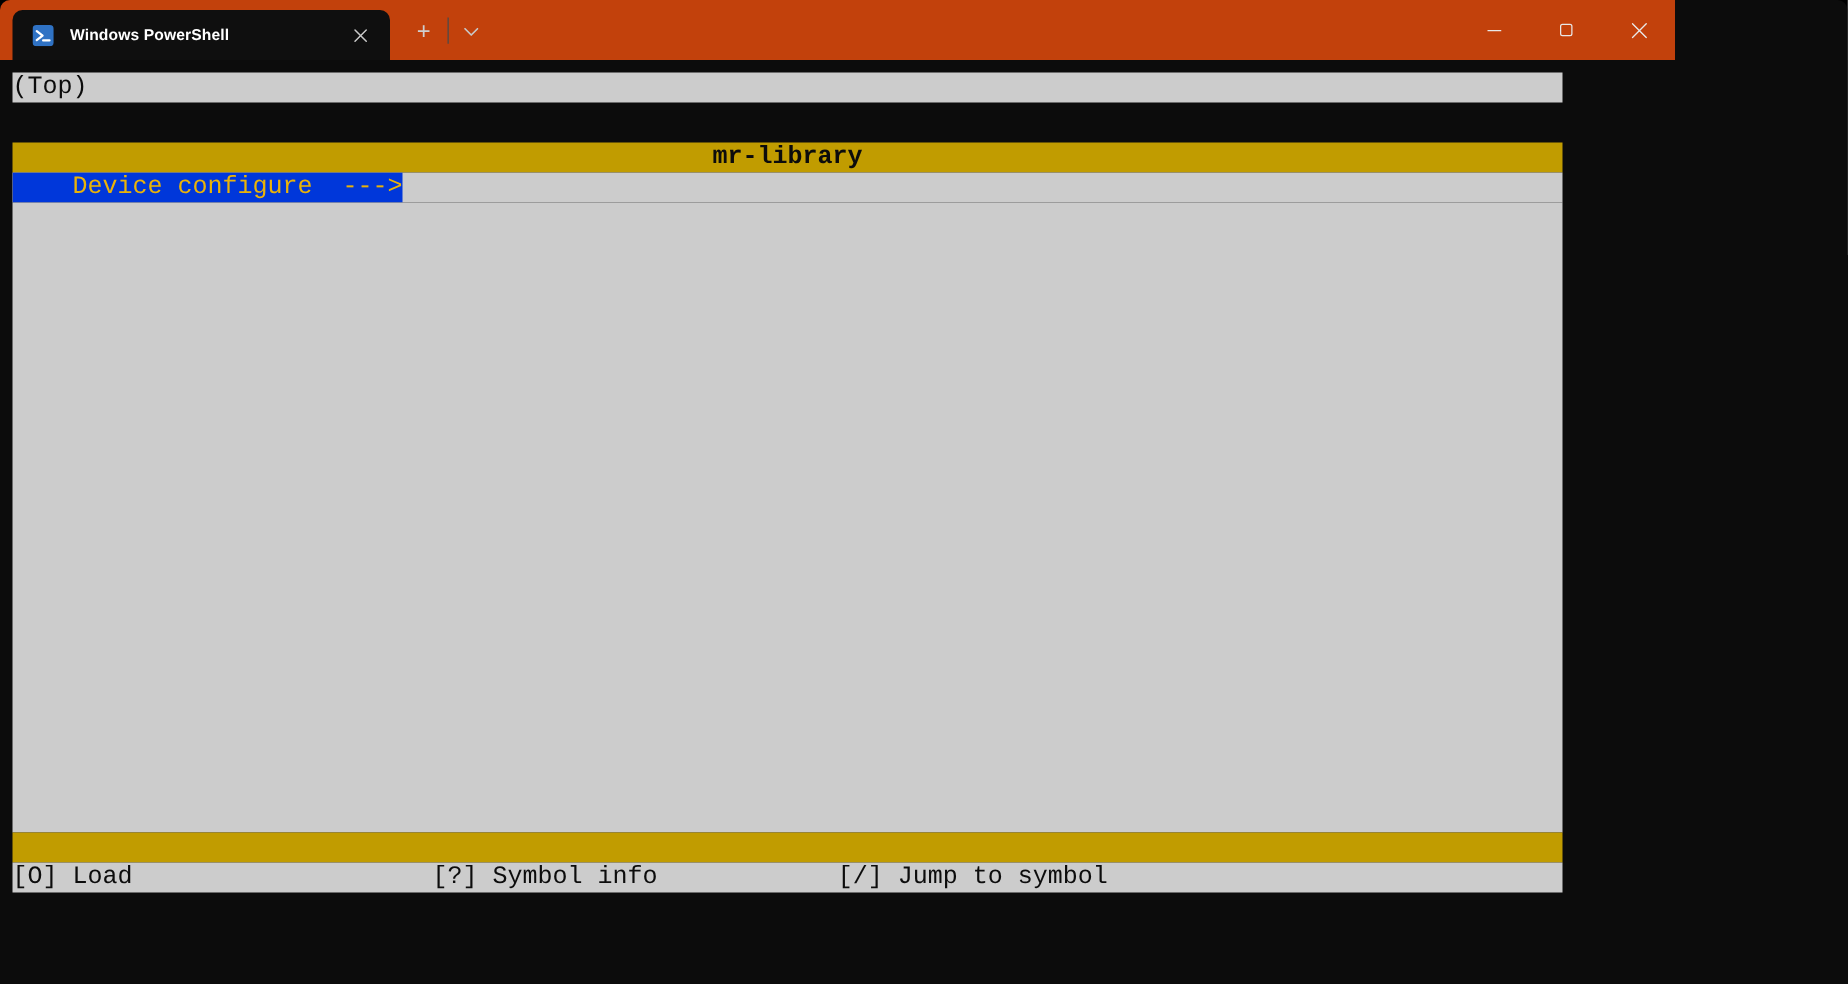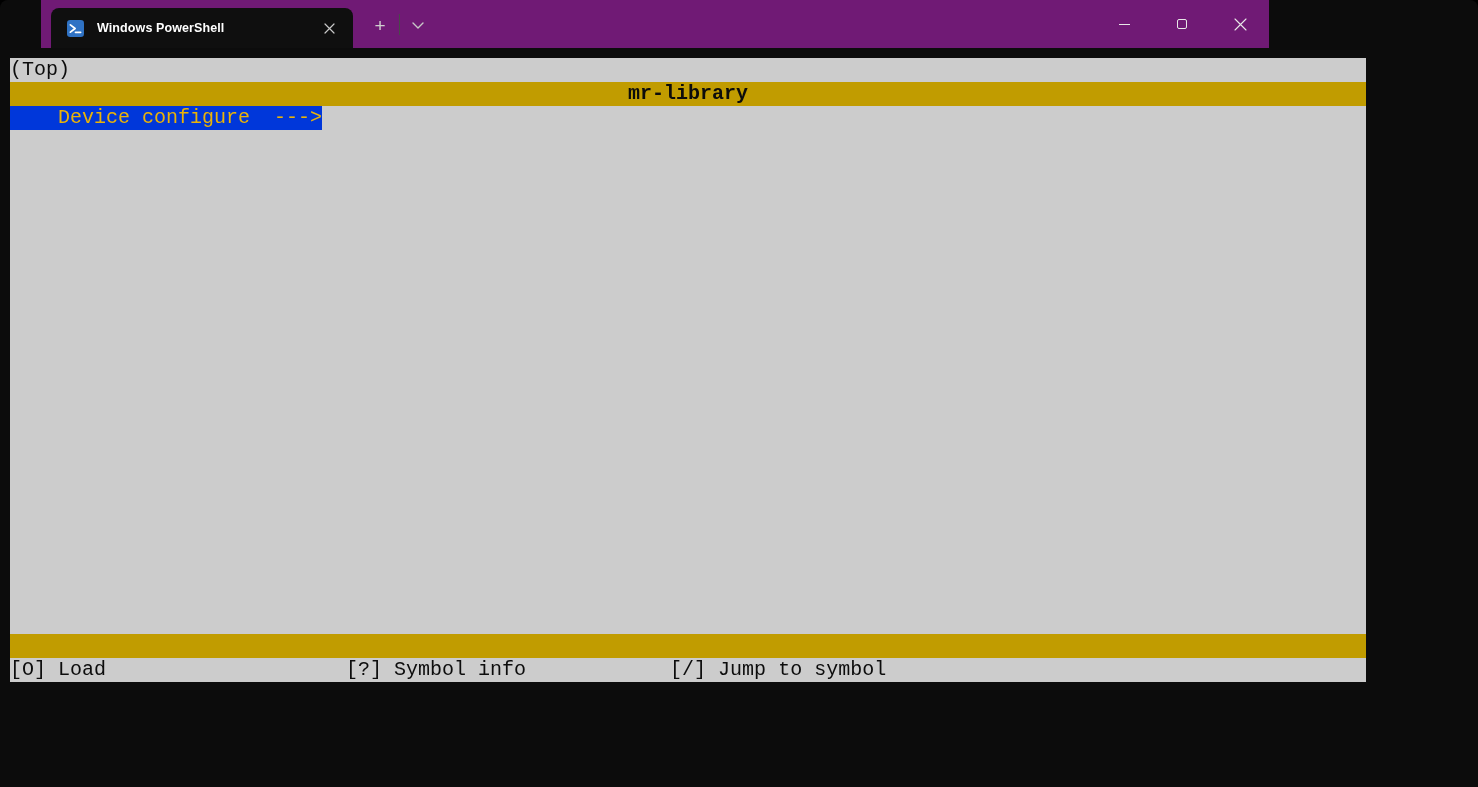--- a/index.html
+++ b/index.html
@@ -3,21 +3,21 @@
 <meta charset="utf-8">
 <style>
   * { margin:0; padding:0; box-sizing:border-box; }
   html,body { width:1478px; height:787px; background:#000; overflow:hidden; }
   body { font-family:"Liberation Sans", sans-serif; }
 
   .window { width:1478px; height:787px; background:#0C0C0C;
             border-radius:8px 8px 0 0; overflow:hidden; position:relative; }
 
   
-  .titlebar { position:relative; width:1228px; height:48px; background:#701a75;margin-left:41px; }
+  .titlebar { position:relative; width:1340px; height:48px; background:#c2410c; }
   .tab { position:absolute; left:10px; top:8px; width:302px; height:40px;
          background:#0F0F0F; border-radius:8px 8px 0 0;
          display:flex; align-items:center; padding:0 12px 0 16px; cursor:default; }
   .ps-icon { width:17px; height:17px; display:inline-flex; flex:none; }
   .tab-title { color:#FFFFFF; font-size:12.5px; font-weight:700; letter-spacing:0.1px;
                margin-left:13px; white-space:nowrap; }
   .tab-close { margin-left:auto; width:24px; height:24px; display:flex;
                align-items:center; justify-content:center; border-radius:4px; }
   .bar-btn { position:absolute; top:12px; height:26px; background:transparent; border:none;
              color:#CFCFCF; display:flex; align-items:center; justify-content:center; }
@@ -25,26 +25,26 @@
   .tb-divider { position:absolute; left:358px; top:14px; width:1px; height:21px; background:#4A4A4A; }
   .dropdown { left:362px; width:30px; }
   .win-controls { position:absolute; right:0; top:0; height:48px; display:flex; }
   .win-btn { width:58px; height:48px; background:transparent; border:none;
              display:flex; align-items:center; justify-content:center; }
   .max-glyph { width:10px; height:10px; border:1px solid #E8E8E8; border-radius:2px; display:block; }
   .min-glyph { width:11px; height:1px; background:#E8E8E8; display:block; }
 
   
   .terminal { position:relative; width:1478px; height:739px; background:#0C0C0C; }
-  .screen { position:absolute; left:10px; top:10px; width:1356px;
+  .screen { position:absolute; left:10px; top:10px; width:1240px;
             font-family:"Liberation Mono","DejaVu Sans Mono",monospace;
             font-size:20px; color:#0C0C0C; }
   .trow { height:24px; line-height:24px; background:#CCCCCC; white-space:pre; overflow:hidden; }
   .trow.yellow { background:#C19C00; }
-  .title-row { text-align:center; font-weight:700; }
+  .title-row { text-align:center; font-weight:700;margin-top:32px; }
   .filler { height:504px; background:#CCCCCC; }
   .sel { display:inline-block; background:#0037DA; color:#eab308; height:24px; }
 </style>
 </head>
 <body>
 
 <div class="window">
 
   <div class="titlebar">
     <div class="tab">

